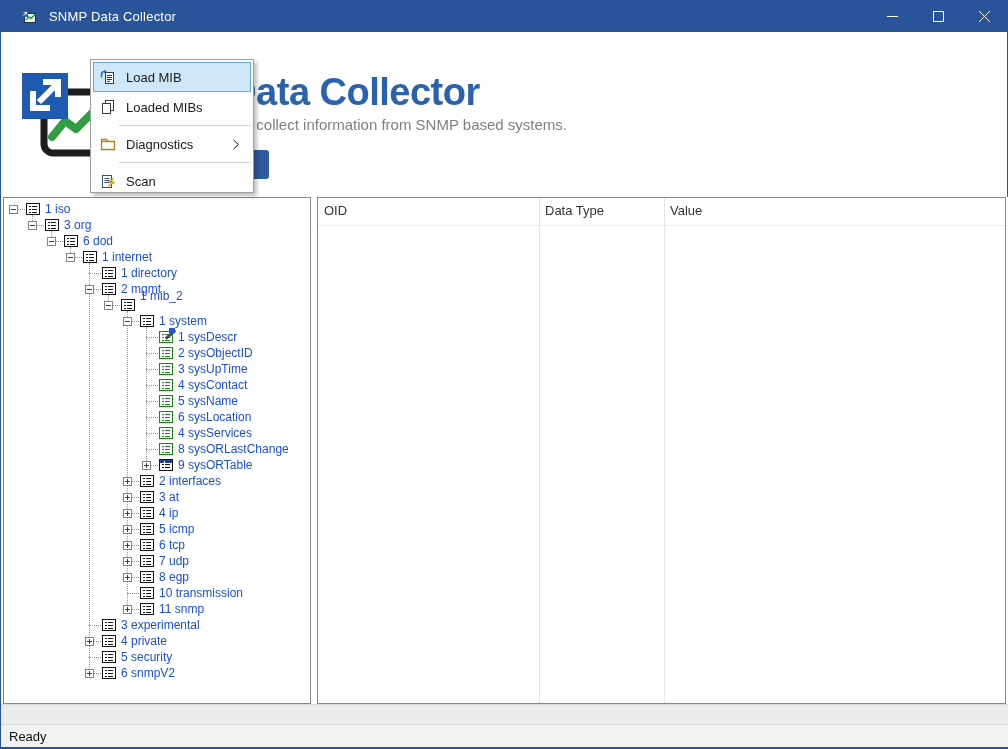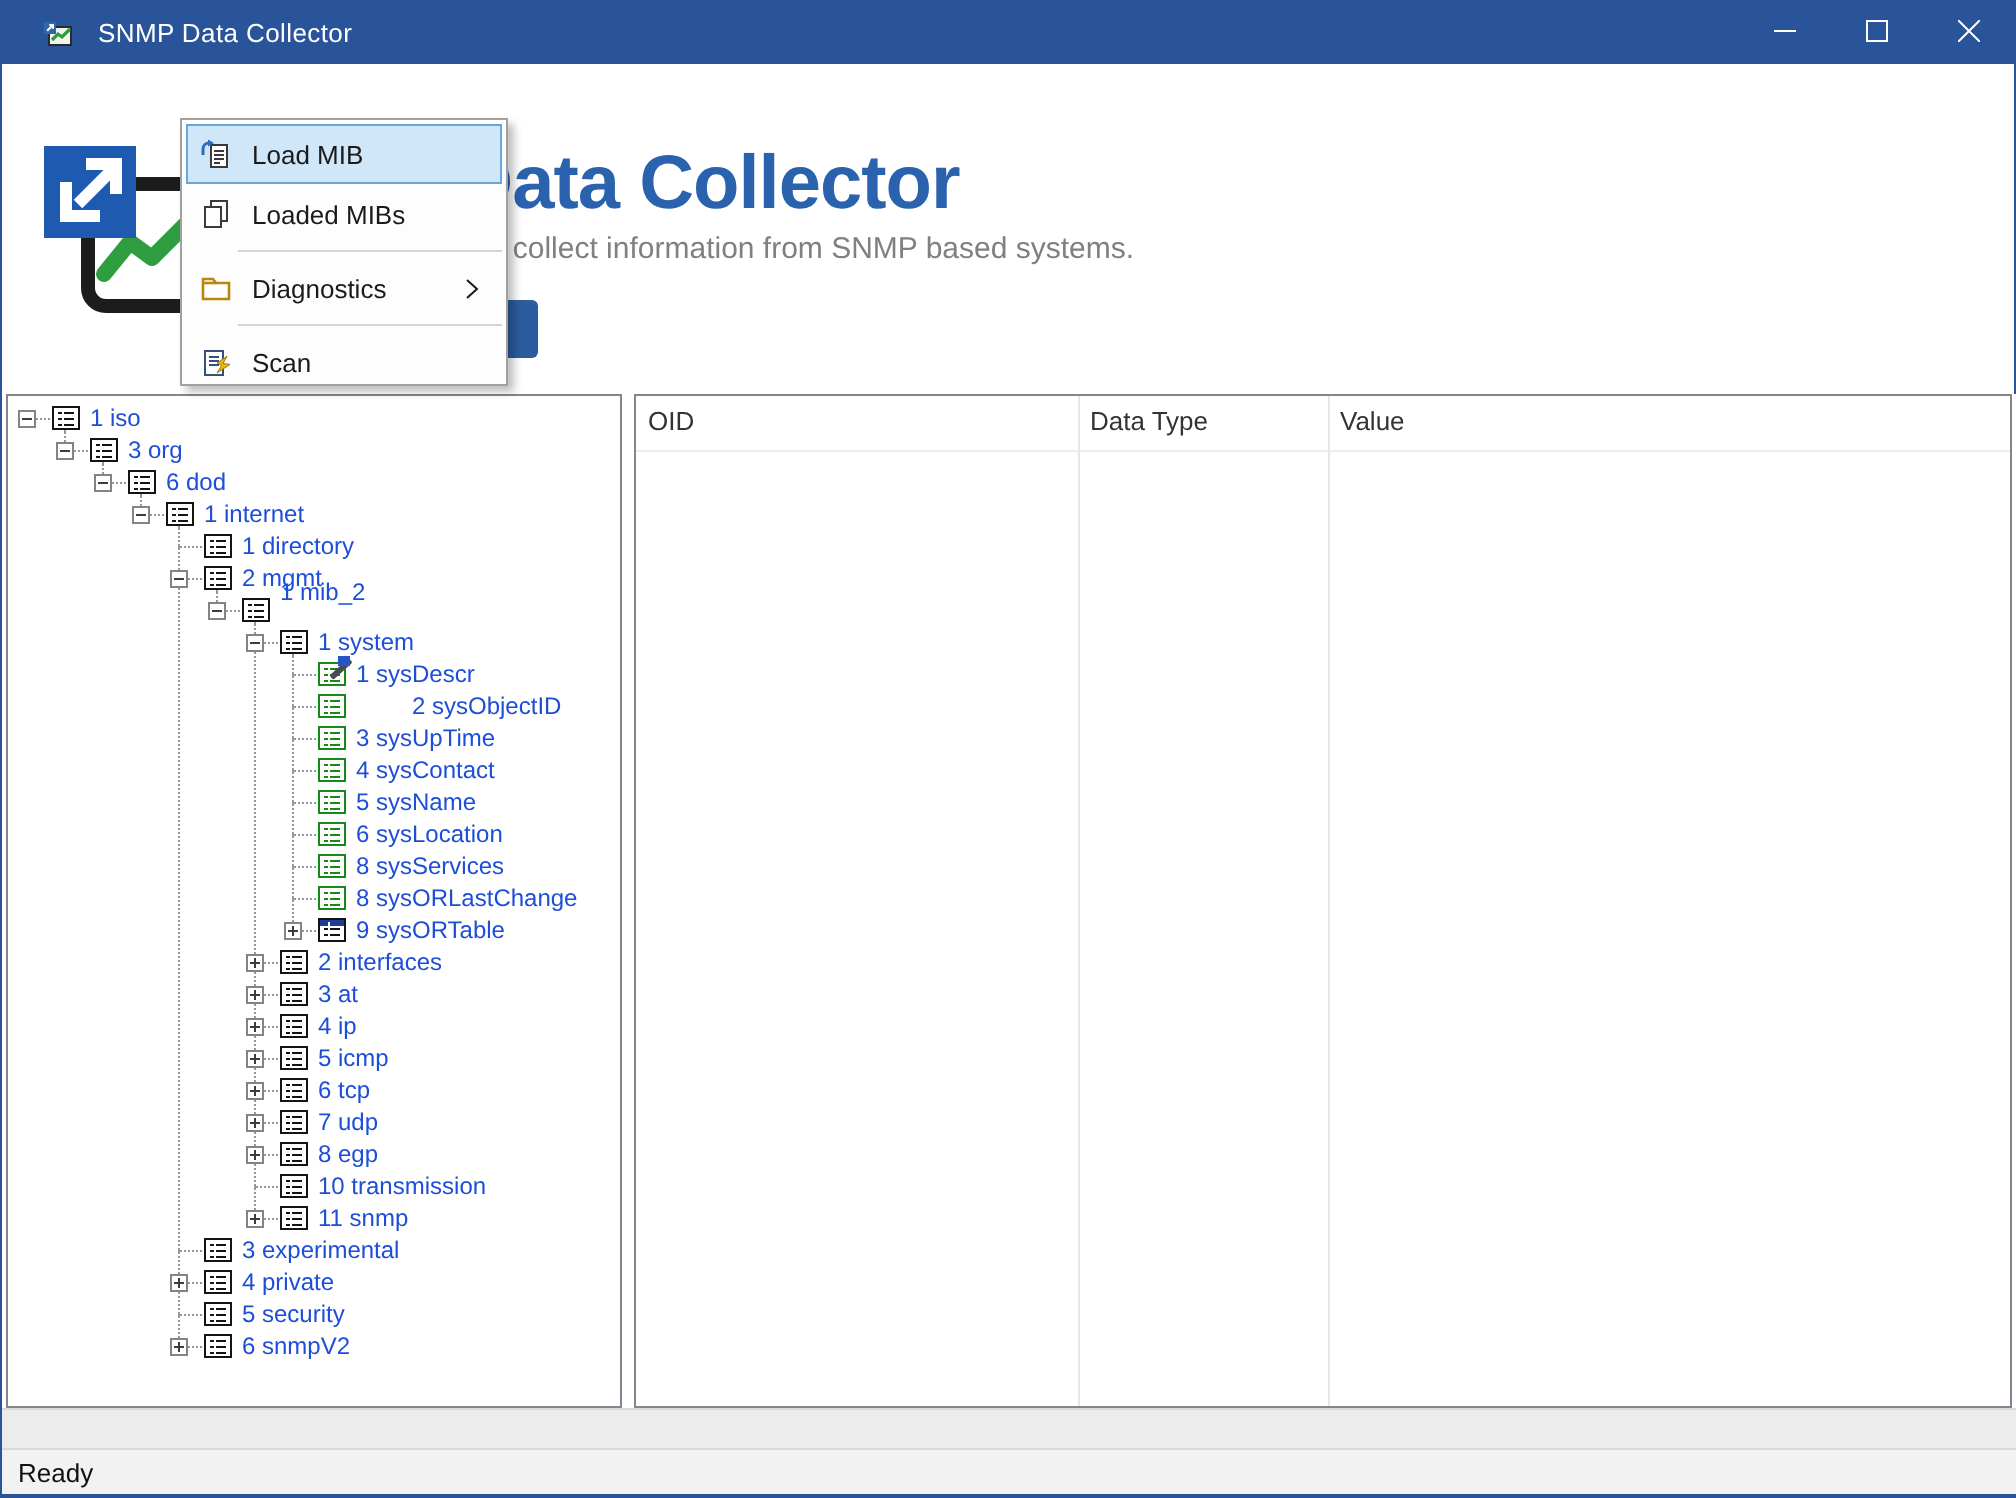--- a/index.html
+++ b/index.html
@@ -241,21 +241,21 @@
           <u></u>
           <s></s>
           <span class="pen"></span>
           <span class="tag"></span>
         </div>
         <div class="t-label" style="left: 174px; top: 131px;">1 sysDescr</div>
         <div class="ticon green" style="left: 155px; top: 149px;">
           <u></u>
           <s></s>
         </div>
-        <div class="t-label" style="left: 174px; top: 147px; margin-left: 28px;">2 sysObjectID</div>
+        <div class="t-label" style="left: 174px; top: 147px;">2 sysObjectID</div>
         <div class="ticon green" style="left: 155px; top: 165px;">
           <u></u>
           <s></s>
         </div>
         <div class="t-label" style="left: 174px; top: 163px;">3 sysUpTime</div>
         <div class="ticon green" style="left: 155px; top: 181px;">
           <u></u>
           <s></s>
         </div>
         <div class="t-label" style="left: 174px; top: 179px;">4 sysContact</div>
@@ -266,21 +266,21 @@
         <div class="t-label" style="left: 174px; top: 195px;">5 sysName</div>
         <div class="ticon green" style="left: 155px; top: 213px;">
           <u></u>
           <s></s>
         </div>
         <div class="t-label" style="left: 174px; top: 211px;">6 sysLocation</div>
         <div class="ticon green" style="left: 155px; top: 229px;">
           <u></u>
           <s></s>
         </div>
-        <div class="t-label" style="left: 174px; top: 227px;">8 sysServices</div>
+        <div class="t-label" style="left: 174px; top: 227px;">4 sysServices</div>
         <div class="ticon green" style="left: 155px; top: 245px;">
           <u></u>
           <s></s>
         </div>
         <div class="t-label" style="left: 174px; top: 243px;">8 sysORLastChange</div>
         <div class="exp plus" style="left: 138px; top: 263px;">
           <i class="h"></i>
           <i class="v"></i>
         </div>
         <div class="ticon blue" style="left: 155px; top: 261px;">

